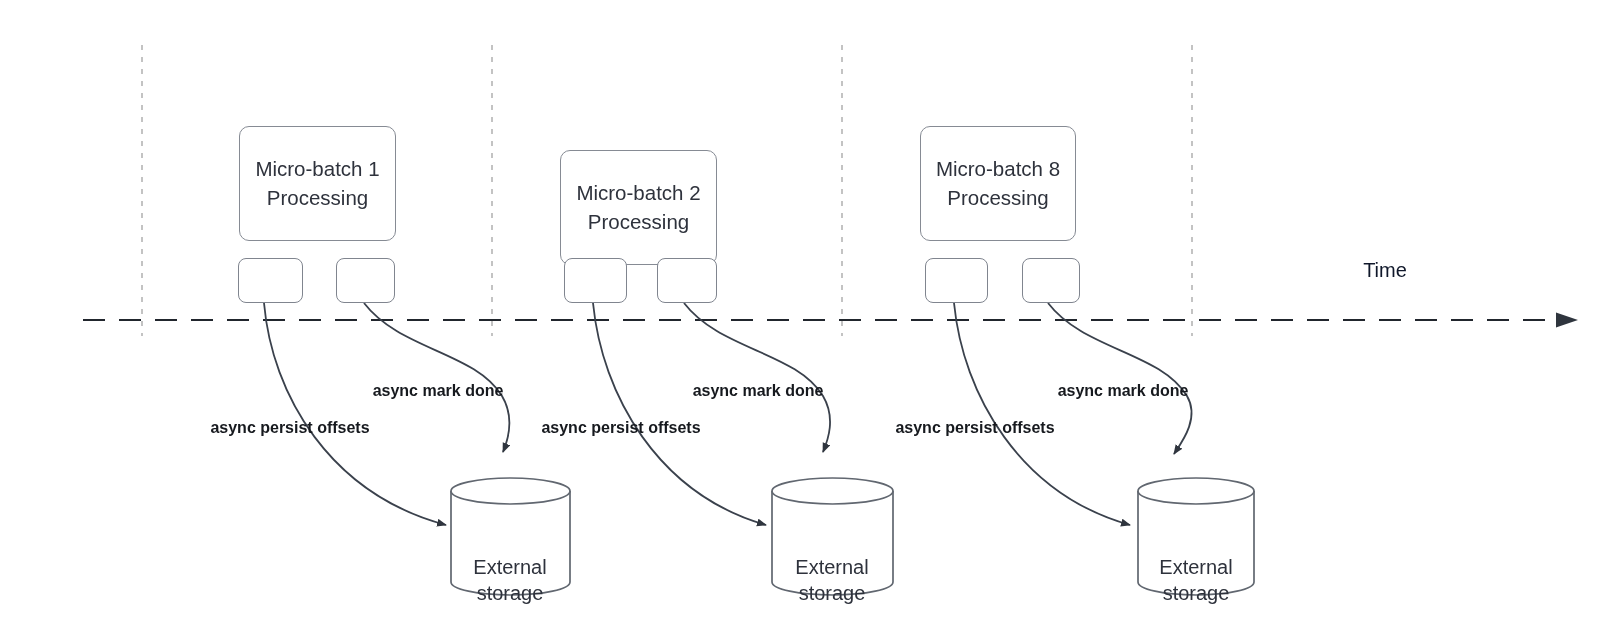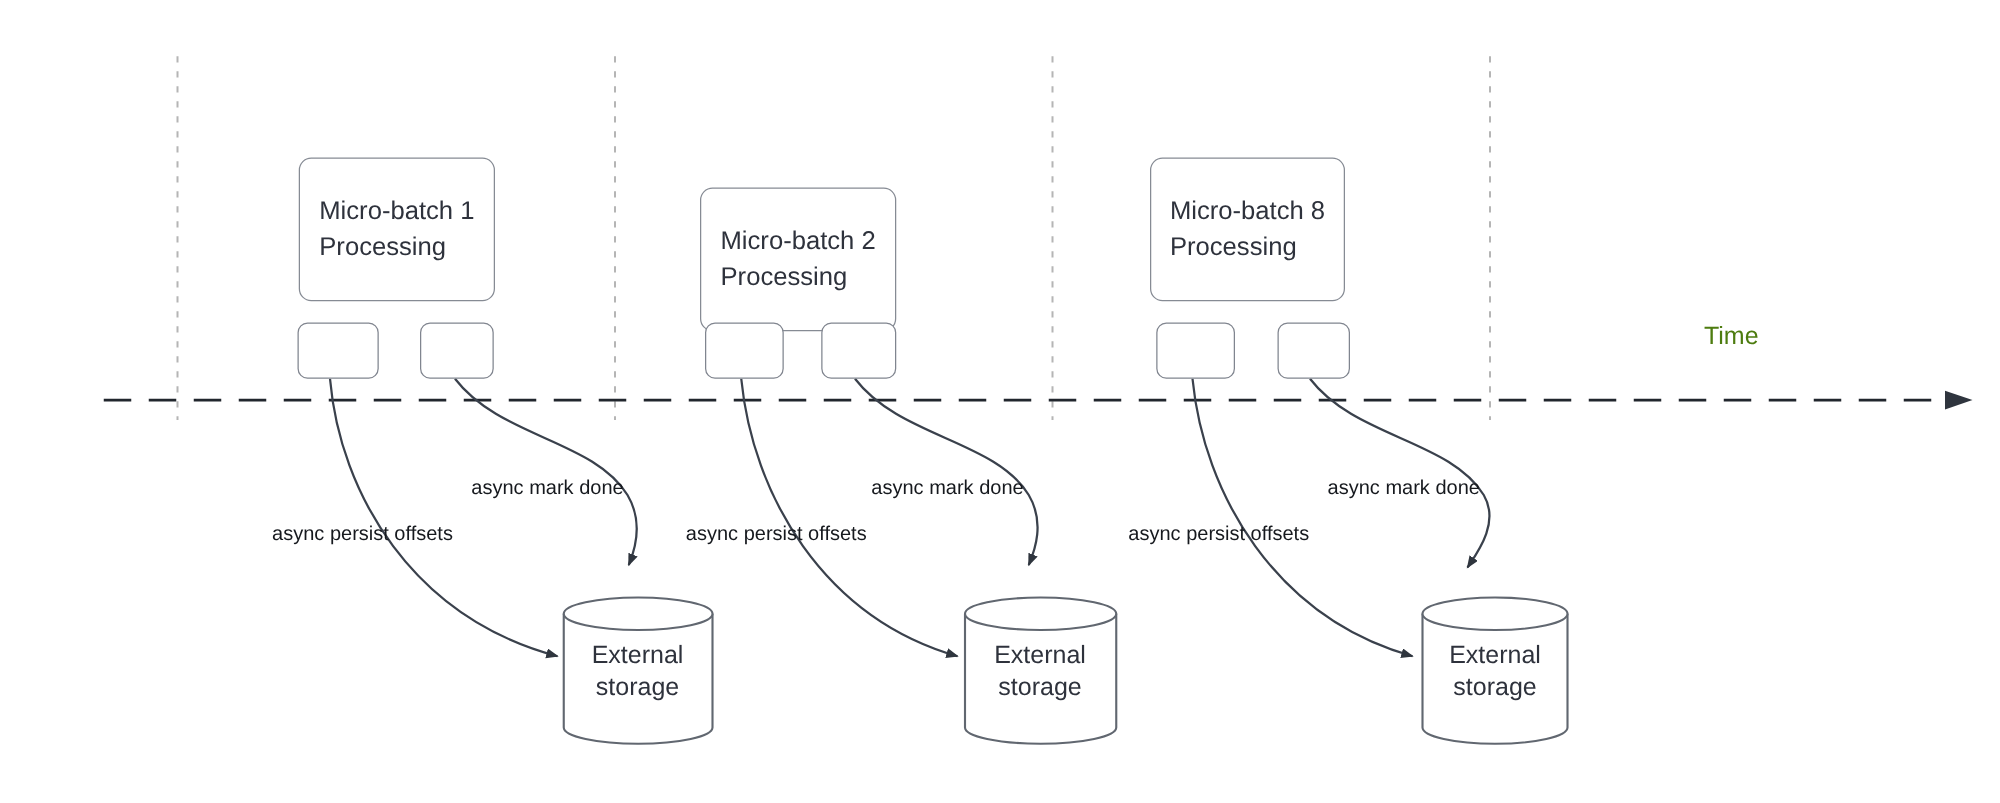--- a/index.html
+++ b/index.html
@@ -23,56 +23,58 @@
   }
   .main-box {
     position: absolute;
     box-sizing: border-box;
     border: 1.6px solid #868b94;
     border-radius: 10px;
     background: #ffffff;
     display: flex;
     align-items: center;
     justify-content: center;
+    text-align: center;
   }
   .main-box .box-title {
     font-size: 20.5px;
     line-height: 1.38;
     color: #2e323c;
     white-space: pre-line;
   }
   .small-box {
     position: absolute;
     box-sizing: border-box;
     border: 1.6px solid #80858f;
     border-radius: 8px;
     background: #ffffff;
   }
   .async-label {
     position: absolute;
     transform: translate(-50%, -50%);
     font-size: 16px;
-    font-weight: normal;
+    font-weight: bold;
     color: #16191e;
     white-space: nowrap;
   }
   .storage-label {
     position: absolute;
     transform: translate(-50%, -50%);
     font-size: 20px;
     line-height: 1.3;
     color: #2e323c;
     text-align: center;
     white-space: pre-line;
+    margin-top: 43px;
   }
   .time-label {
     position: absolute;
     transform: translate(-50%, -50%);
     font-size: 20px;
-    color: #4d7c0f;
+    color: #0f172a;
     white-space: nowrap;
   }
 </style>
 </head>
 <body>
 
 <div class="canvas">
 
   <svg class="layer-svg" viewBox="0 0 1600 642">
     <defs>

